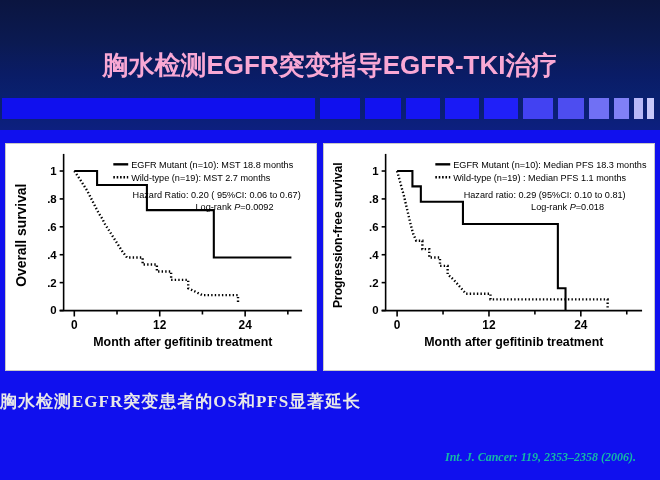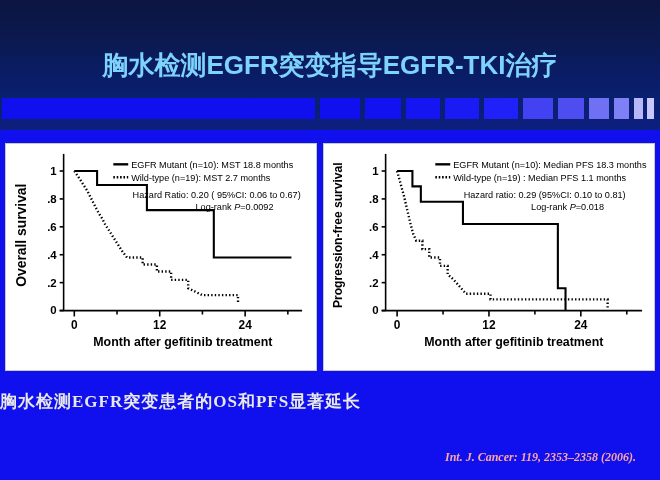--- a/index.html
+++ b/index.html
@@ -20,21 +20,21 @@
     position: absolute;
     left: 0; top: 0;
     width: 660px; height: 96px;
     background: linear-gradient(180deg, #0b1540 0%, #0b1a52 45%, #0a1c66 78%, #09206f 100%);
   }
   #slide-title {
     position: absolute;
     left: 0; top: 48px;
     width: 660px;
     text-align: center;
-    color: #7dd3fc;
+    color: #f9a8d4;
     font-size: 26px;
     font-weight: 700;
     letter-spacing: 0px;
     line-height: 34px;
     white-space: nowrap;
   }
   
   #deco-row {
     position: absolute;
     left: 0; top: 96px;
@@ -69,21 +69,21 @@
     color: #e8e8e8;
     font-family: "Liberation Serif", serif;
     font-size: 17px;
     font-weight: 700;
     letter-spacing: 1px;
     white-space: nowrap;
   }
   #citation {
     position: absolute;
     right: 24px; top: 450px;
-    color: #fca5a5;
+    color: #14b8a6;
     font-family: "Liberation Serif", serif;
     font-style: italic;
     font-size: 12px;
     font-weight: 700;
     white-space: nowrap;
     text-align: center;
   }
 </style>
 </head>
 <body>

